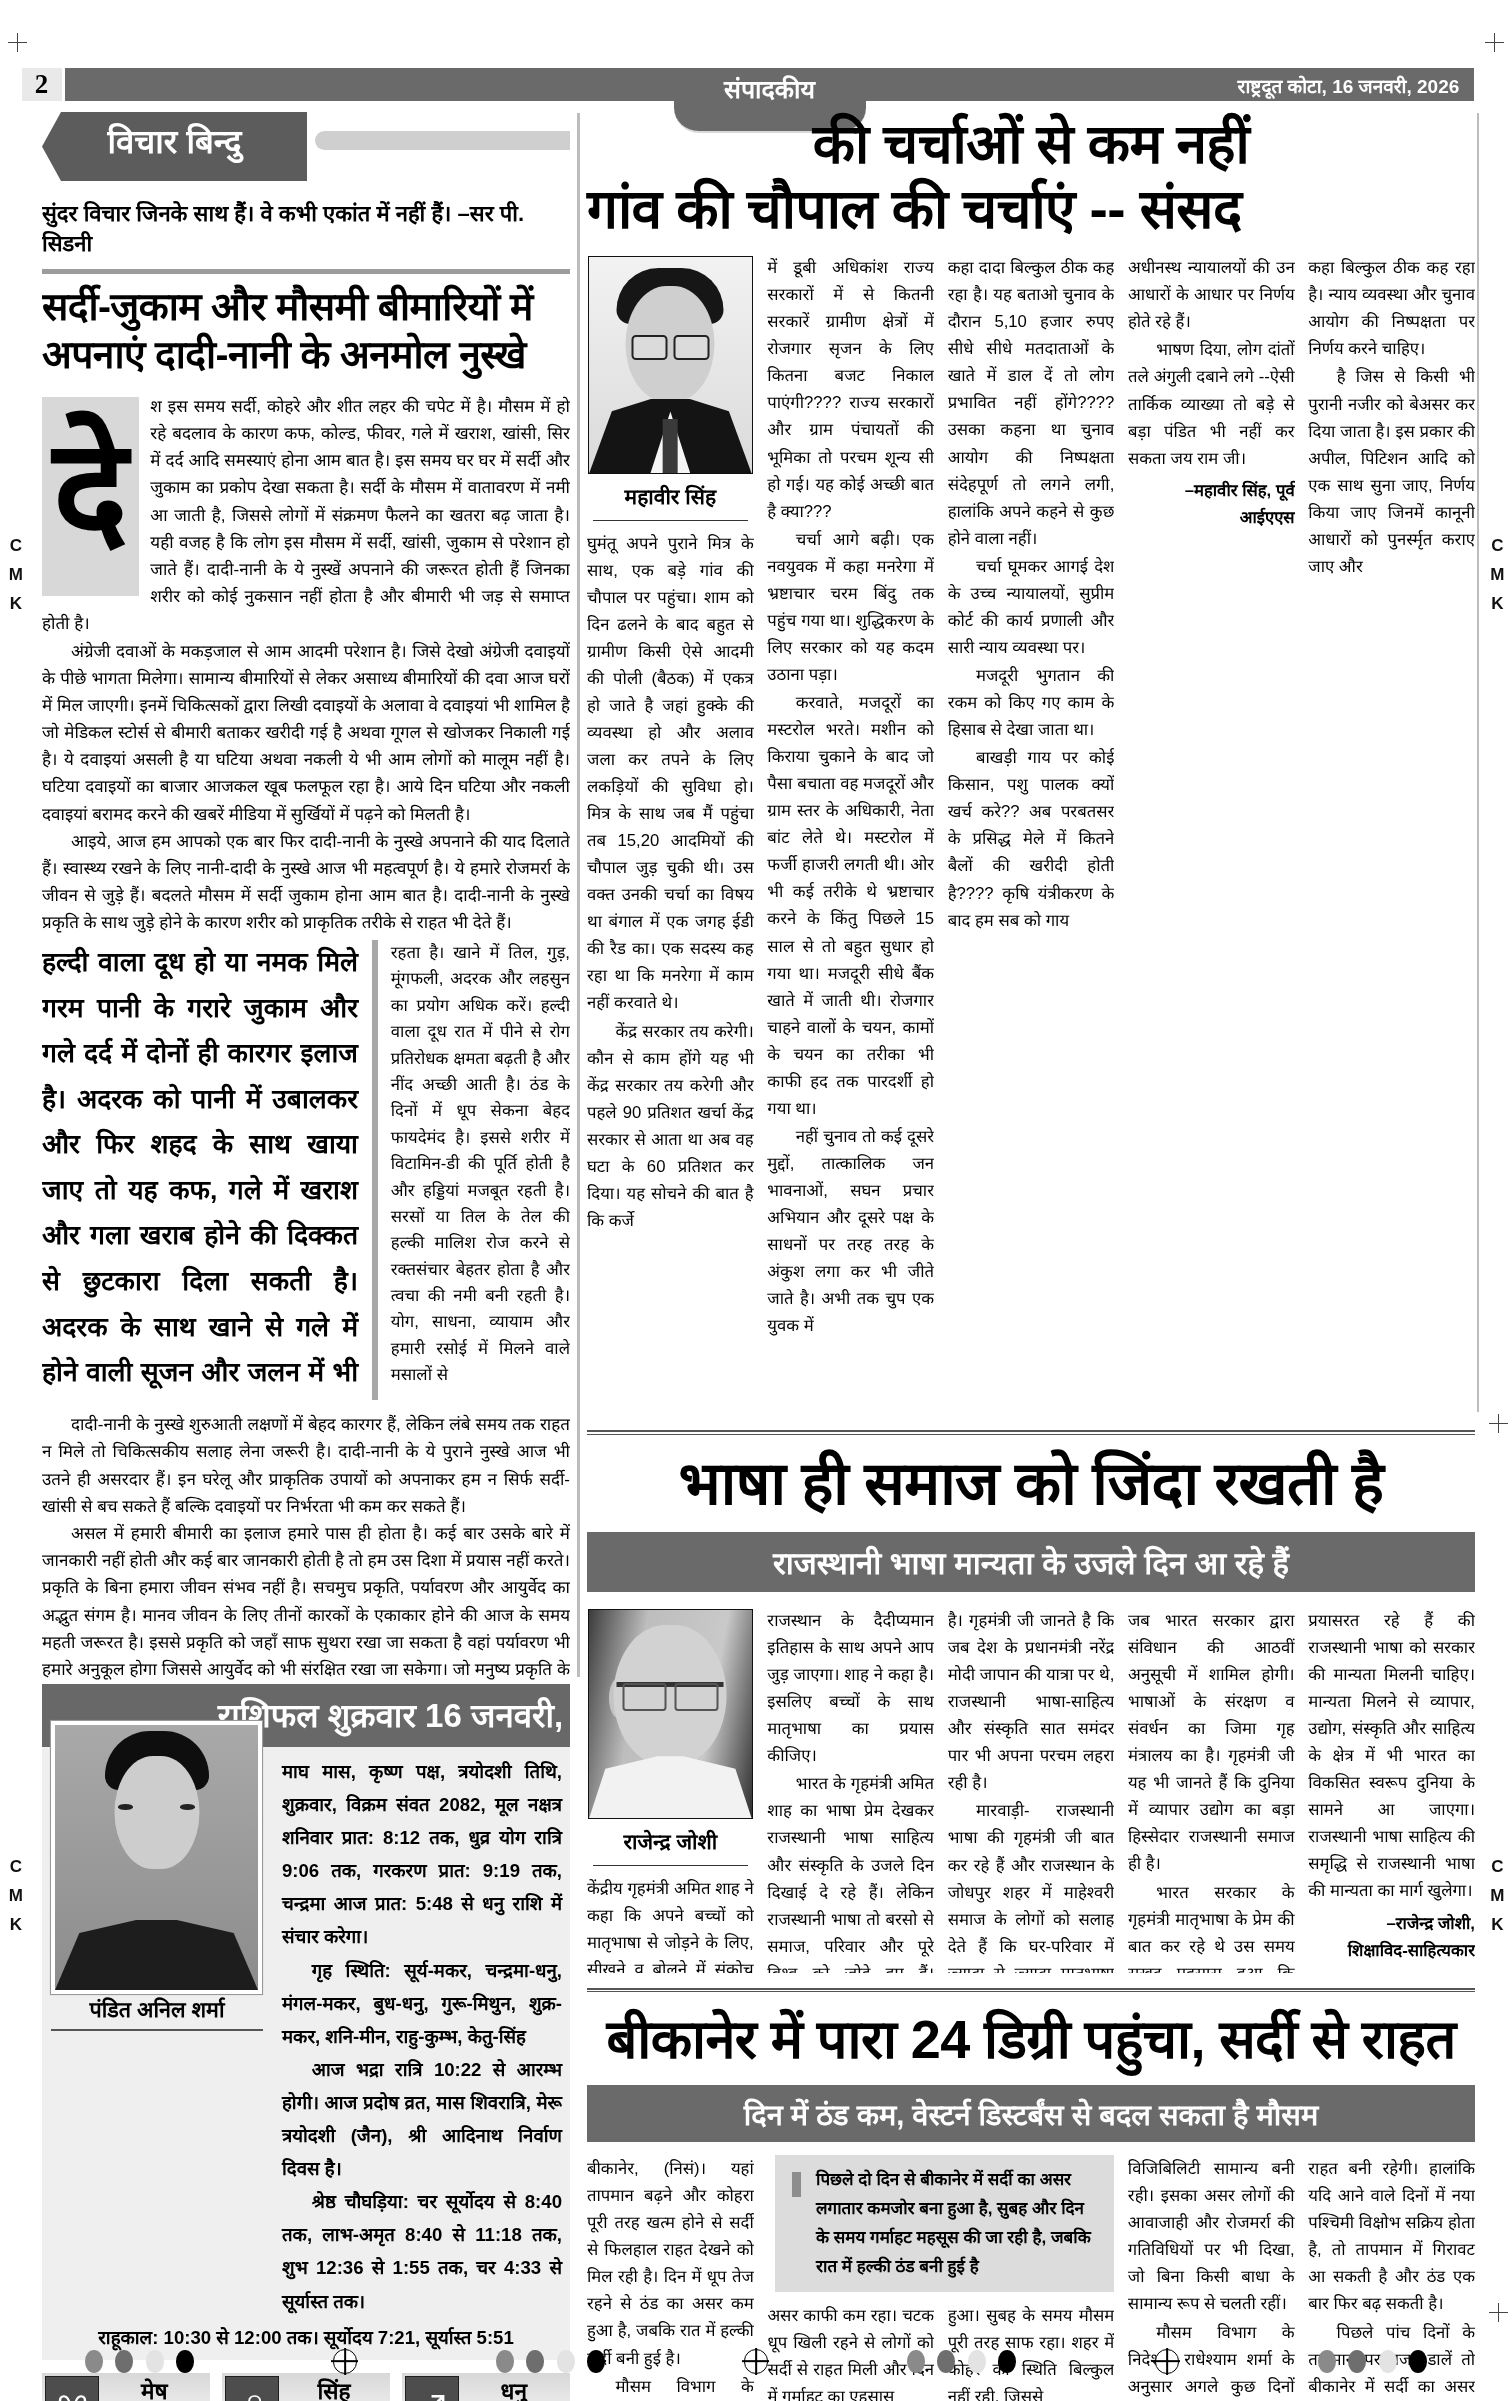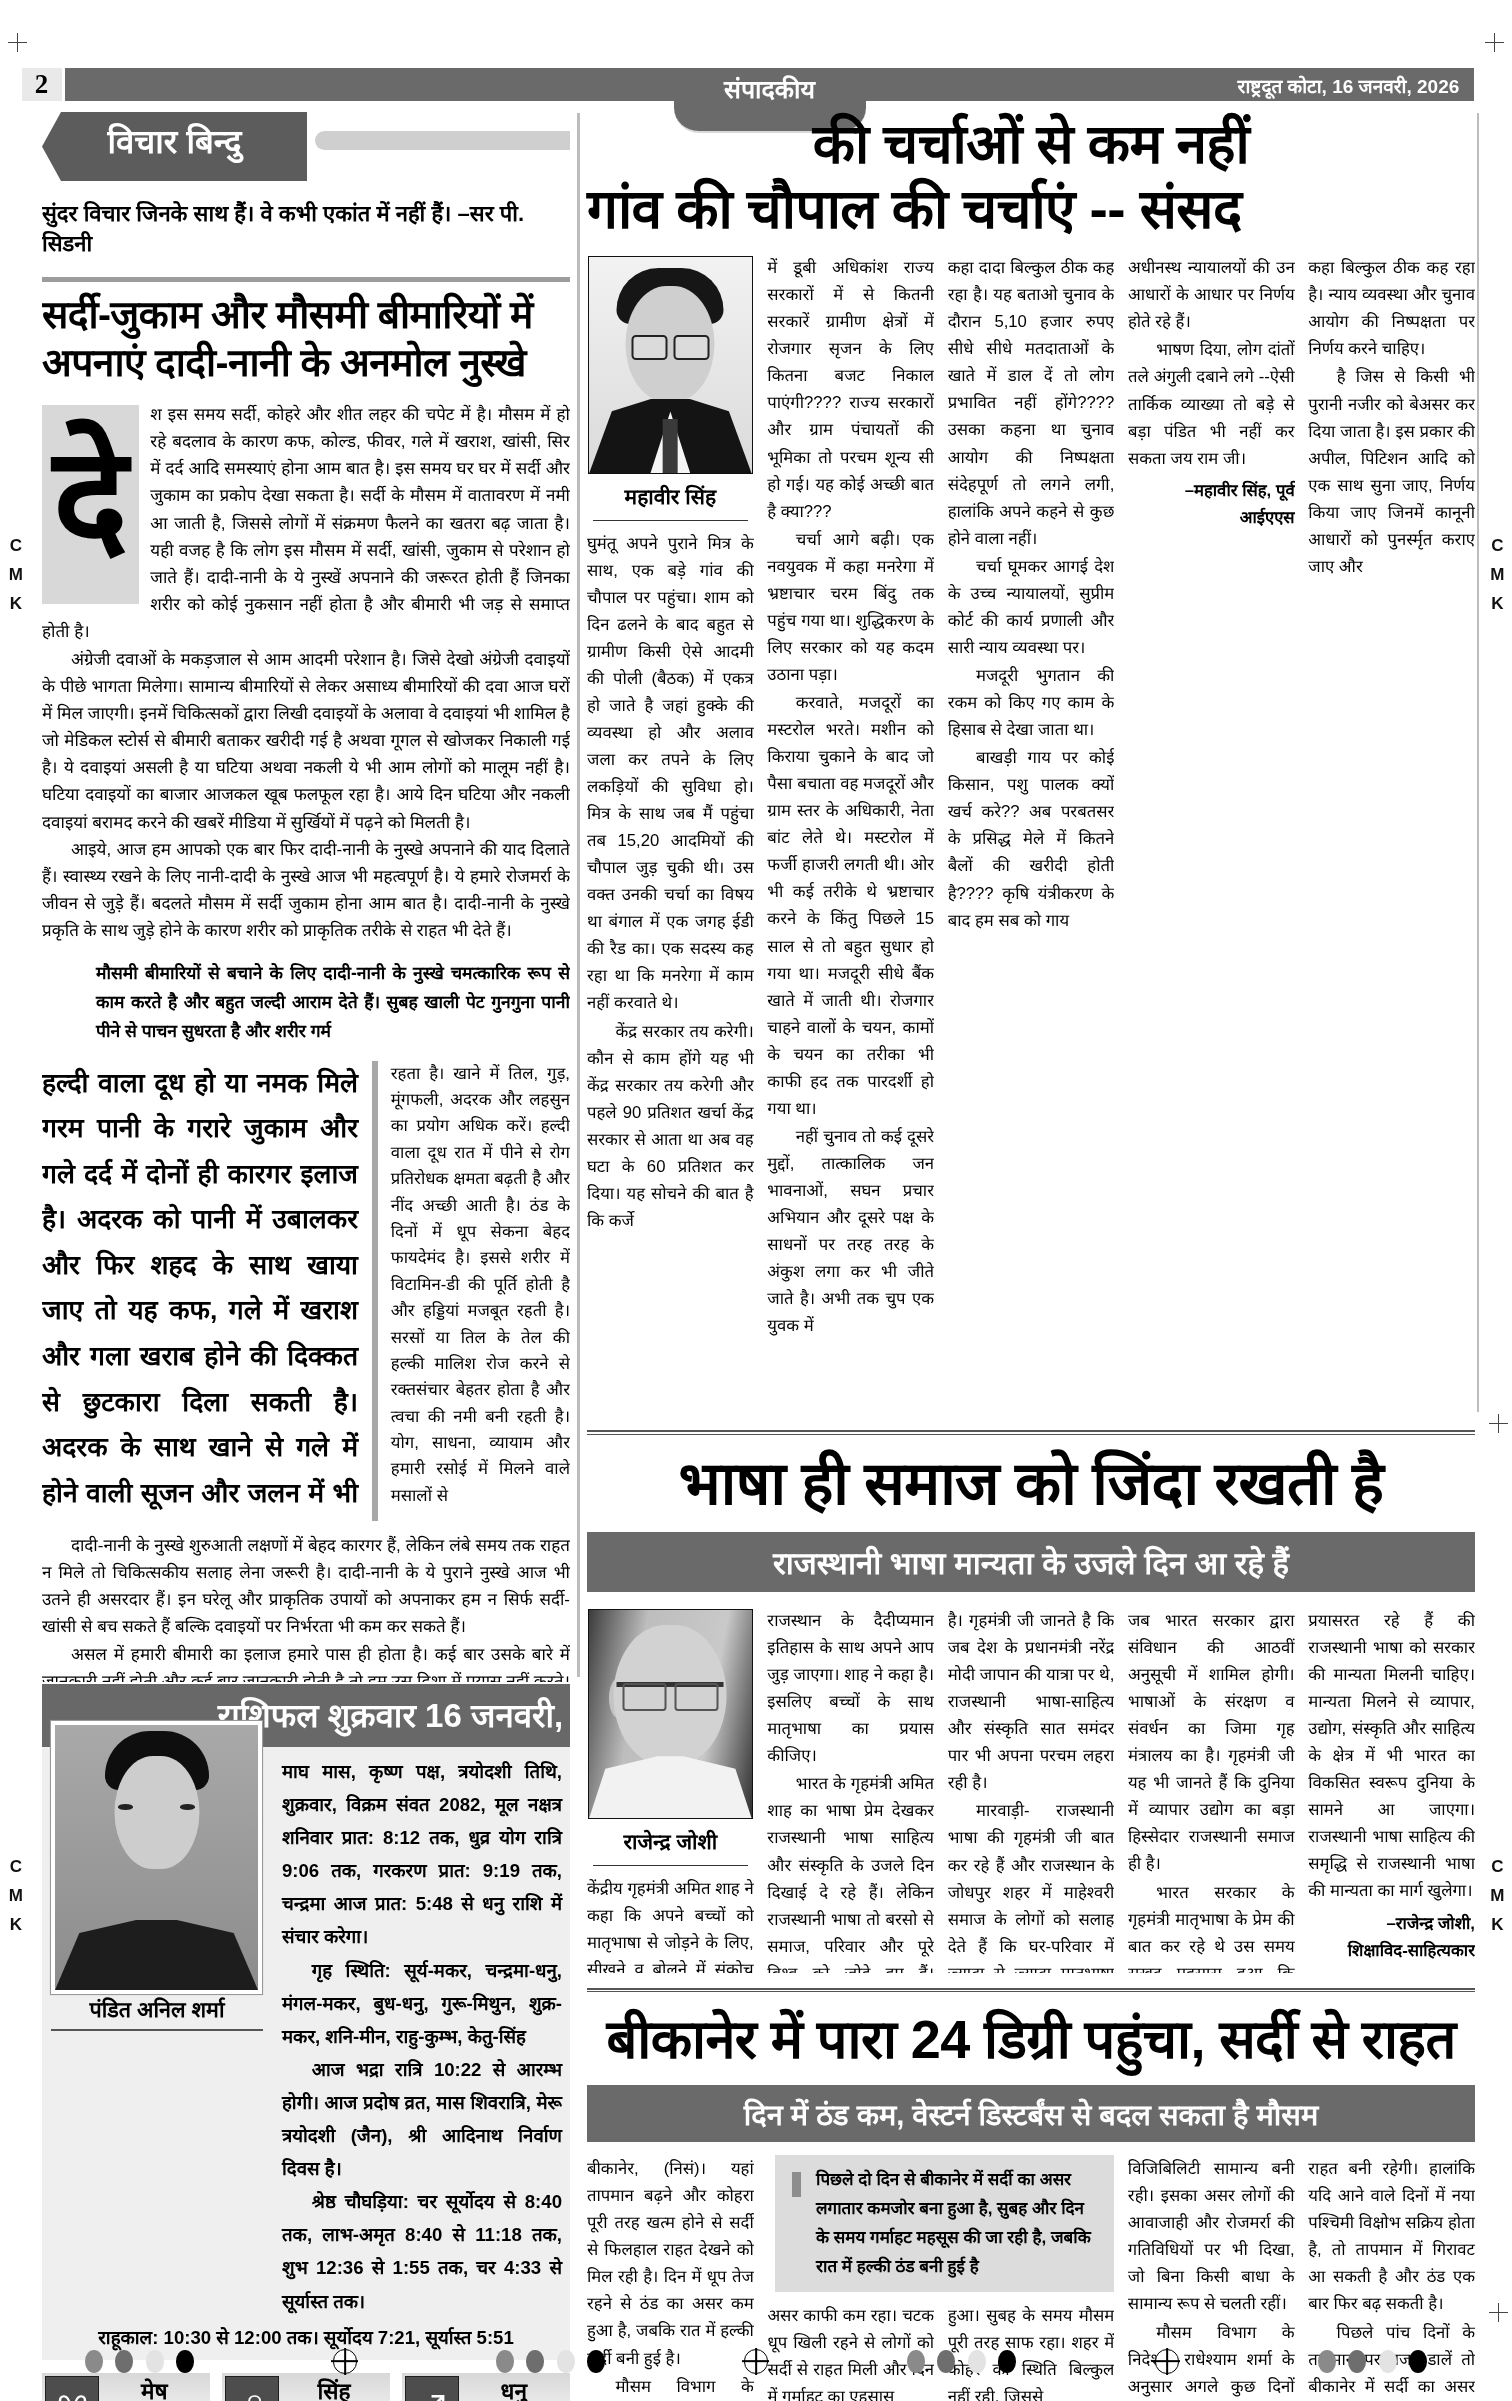--- a/index.html
+++ b/index.html
@@ -29,21 +29,21 @@
   
   .just{text-align:justify;}
   p{margin:0;}
   .rule-v{position:absolute;background:#bdbdbd;}
   
   #left-col{position:absolute;left:42px;top:112px;width:528px;height:1570px;overflow:hidden;}
   .vb-row{display:flex;align-items:flex-start;}
   .vb-flag{width:265px;height:69px;background:#5c5c5c;color:#fff;font-size:33px;font-weight:bold;
            text-align:center;line-height:59px;clip-path:polygon(0 50%,19px 0,100% 0,100% 100%,19px 100%);}
   .vb-strip{flex:1;height:19px;background:#cfcfcf;margin-top:19px;margin-left:8px;border-radius:10.2px 0 0 10.2px;}
-  .vb-quote{font-size:22px;font-weight:bold;margin-top:16px;padding-bottom:20px;border-bottom:5.6px solid #9c9c9c;}
+  .vb-quote{font-size:22px;font-weight:bold;margin-top:16px;padding-bottom:12px;border-bottom:5.6px solid #9c9c9c;}
   .health-head{font-size:39px;line-height:1.22;font-weight:800;margin-top:9px;letter-spacing:-0.6px;}
   .health-body{margin-top:14.7px;font-size:17px;line-height:1.6;}
   .health-body p{text-indent:1.7em;}
   .health-body p.first{text-indent:0;}
   .dropcap{float:left;width:97px;height:199px;background:#d8d8d8;color:#000;font-size:141px;line-height:186px;
            text-align:center;font-weight:bold;margin:4.5px 11.3px 3.4px 0;}
   .bold-center{font-size:17.5px;line-height:1.65;font-weight:bold;margin:14.7px 0 14.7px 54px;text-indent:0 !important;}
   .pull-wrap{display:flex;height:460px;overflow:hidden;margin:3.4px 0 11.3px 0;}
   .pull-quote{width:316px;font-size:26.5px;line-height:1.72;font-weight:bold;padding-right:13.6px;}
   .pull-div{width:6.8px;background:#a8a8a8;}
@@ -150,21 +150,20 @@
     </div>
     <div class="vb-quote">सुंदर विचार जिनके साथ हैं। वे कभी एकांत में नहीं हैं। –सर पी. सिडनी</div>
 
     <div class="health-head">सर्दी-जुकाम और मौसमी बीमारियों में अपनाएं दादी-नानी के अनमोल नुस्खे</div>
 
     <div class="health-body just">
       <div class="dropcap">दे</div>
       <p class="first">श इस समय सर्दी, कोहरे और शीत लहर की चपेट में है। मौसम में हो रहे बदलाव के कारण कफ, कोल्ड, फीवर, गले में खराश, खांसी, सिर में दर्द आदि समस्याएं होना आम बात है। इस समय घर घर में सर्दी और जुकाम का प्रकोप देखा सकता है। सर्दी के मौसम में वातावरण में नमी आ जाती है, जिससे लोगों में संक्रमण फैलने का खतरा बढ़ जाता है। यही वजह है कि लोग इस मौसम में सर्दी, खांसी, जुकाम से परेशान हो जाते हैं। दादी-नानी के ये नुस्खें अपनाने की जरूरत होती हैं जिनका शरीर को कोई नुकसान नहीं होता है और बीमारी भी जड़ से समाप्त होती है।</p>
       <p>अंग्रेजी दवाओं के मकड़जाल से आम आदमी परेशान है। जिसे देखो अंग्रेजी दवाइयों के पीछे भागता मिलेगा। सामान्य बीमारियों से लेकर असाध्य बीमारियों की दवा आज घरों में मिल जाएगी। इनमें चिकित्सकों द्वारा लिखी दवाइयों के अलावा वे दवाइयां भी शामिल है जो मेडिकल स्टोर्स से बीमारी बताकर खरीदी गई है अथवा गूगल से खोजकर निकाली गई है। ये दवाइयां असली है या घटिया अथवा नकली ये भी आम लोगों को मालूम नहीं है। घटिया दवाइयों का बाजार आजकल खूब फलफूल रहा है। आये दिन घटिया और नकली दवाइयां बरामद करने की खबरें मीडिया में सुर्खियों में पढ़ने को मिलती है।</p>
       <p>आइये, आज हम आपको एक बार फिर दादी-नानी के नुस्खे अपनाने की याद दिलाते हैं। स्वास्थ्य रखने के लिए नानी-दादी के नुस्खे आज भी महत्वपूर्ण है। ये हमारे रोजमर्रा के जीवन से जुड़े हैं। बदलते मौसम में सर्दी जुकाम होना आम बात है। दादी-नानी के नुस्खे प्रकृति के साथ जुड़े होने के कारण शरीर को प्राकृतिक तरीके से राहत भी देते हैं।</p>
-      <p class="bold-center">मौसमी बीमारियों से बचाने के लिए दादी-नानी के नुस्खे चमत्कारिक रूप से काम करते है और बहुत जल्दी आराम देते हैं। सुबह खाली पेट गुनगुना पानी पीने से पाचन सुधरता है और शरीर गर्म</p>
       <div class="pull-wrap">
         <div class="pull-quote">हल्दी वाला दूध हो या नमक मिले गरम पानी के गरारे जुकाम और गले दर्द में दोनों ही कारगर इलाज है। अदरक को पानी में उबालकर और फिर शहद के साथ खाया जाए तो यह कफ, गले में खराश और गला खराब होने की दिक्कत से छुटकारा दिला सकती है। अदरक के साथ खाने से गले में होने वाली सूजन और जलन में भी राहत मिलती है।</div>
         <div class="pull-div"></div>
         <div class="pull-side just">रहता है। खाने में तिल, गुड़, मूंगफली, अदरक और लहसुन का प्रयोग अधिक करें। हल्दी वाला दूध रात में पीने से रोग प्रतिरोधक क्षमता बढ़ती है और नींद अच्छी आती है। ठंड के दिनों में धूप सेकना बेहद फायदेमंद है। इससे शरीर में विटामिन-डी की पूर्ति होती है और हड्डियां मजबूत रहती है। सरसों या तिल के तेल की हल्की मालिश रोज करने से रक्तसंचार बेहतर होता है और त्वचा की नमी बनी रहती है। योग, साधना, व्यायाम और हमारी रसोई में मिलने वाले मसालों से</div>
       </div>
       <p>दादी-नानी के नुस्खे शुरुआती लक्षणों में बेहद कारगर हैं, लेकिन लंबे समय तक राहत न मिले तो चिकित्सकीय सलाह लेना जरूरी है। दादी-नानी के ये पुराने नुस्खे आज भी उतने ही असरदार हैं। इन घरेलू और प्राकृतिक उपायों को अपनाकर हम न सिर्फ सर्दी-खांसी से बच सकते हैं बल्कि दवाइयों पर निर्भरता भी कम कर सकते हैं।</p>
       <p>असल में हमारी बीमारी का इलाज हमारे पास ही होता है। कई बार उसके बारे में जानकारी नहीं होती और कई बार जानकारी होती है तो हम उस दिशा में प्रयास नहीं करते। प्रकृति के बिना हमारा जीवन संभव नहीं है। सचमुच प्रकृति, पर्यावरण और आयुर्वेद का अद्भुत संगम है। मानव जीवन के लिए तीनों कारकों के एकाकार होने की आज के समय महती जरूरत है। इससे प्रकृति को जहाँ साफ सुथरा रखा जा सकता है वहां पर्यावरण भी हमारे अनुकूल होगा जिससे आयुर्वेद को भी संरक्षित रखा जा सकेगा। जो मनुष्य प्रकृति के जितना अधिक अनुकूल है। स्वास्थ्य की दृष्टि से वह व्यक्ति उतना ही अधिक निरापद एवं व्याधियों के आक्रमण से दूर होगा।</p>
 
     </div>
   </div>

